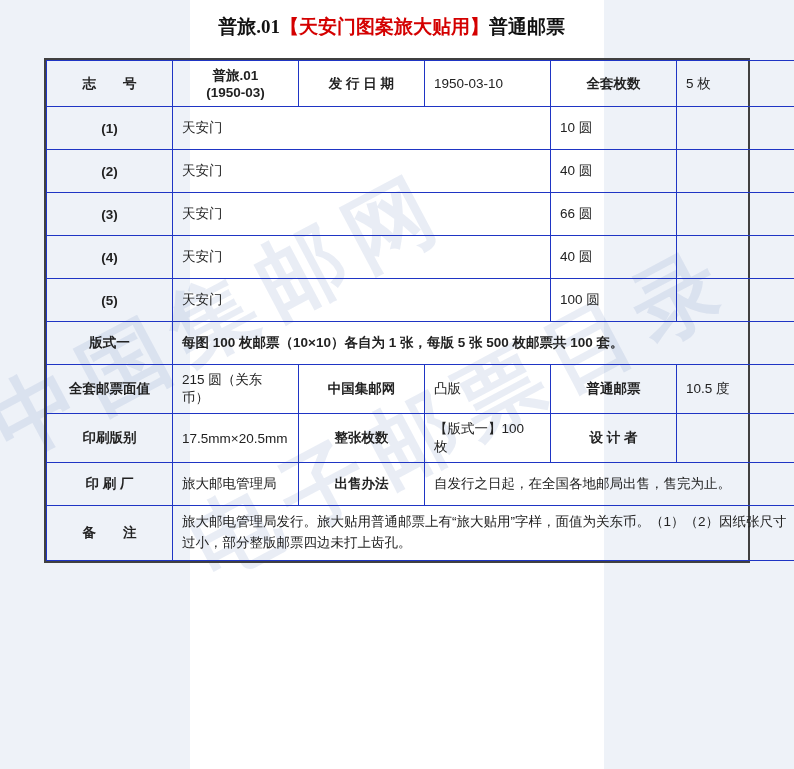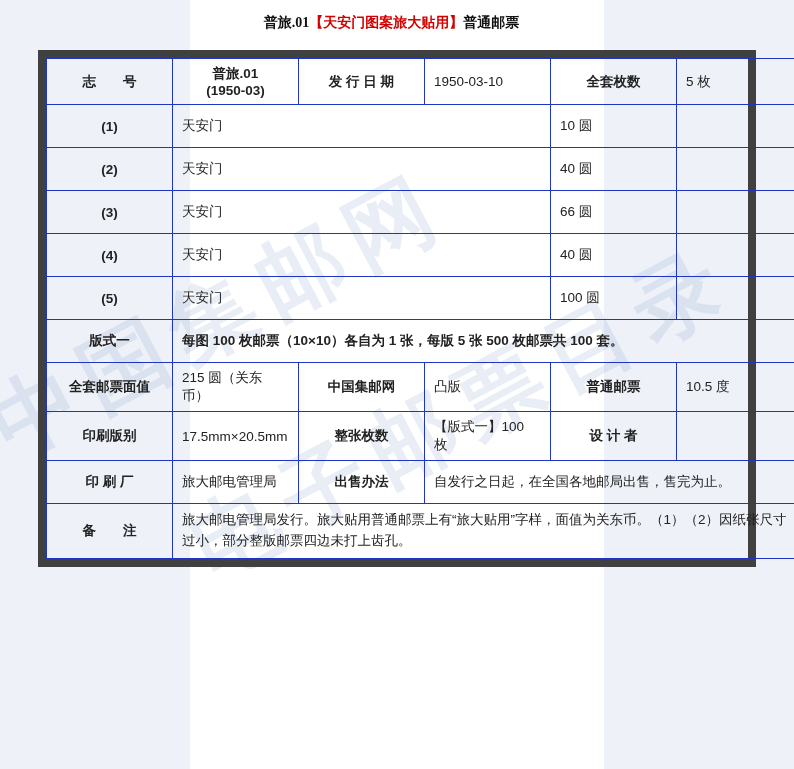--- a/index.html
+++ b/index.html
@@ -52,21 +52,21 @@
     position: relative;
     z-index: 2;
     width: 794px;
     box-sizing: border-box;
   }
 
   .title {
     text-align: center;
     font-family: "Liberation Serif", serif;
     font-weight: bold;
-    font-size: 14px;
+    font-size: 19px;
     color: #111111;
     padding: 14px 11px 12px 0;
   }
   .title .red {
     color: #d40000;
   }
 
   table.main {
     border-collapse: collapse;
     margin: 6px auto 0 auto;
@@ -84,21 +84,21 @@
     background: transparent;
   }
   
   table.main {
     outline: none;
   }
   .frame {
     position: relative;
     width: 702px;
     margin: 6px auto 0 auto;
-    border: 8px solid #404040;
+    border: 2px solid #404040;
     box-sizing: content-box;
   }
   .frame table.main {
     margin: 0;
     width: 702px;
   }
   .lbl {
     color: #0a8f2e;
     font-weight: bold;
     text-align: center;

